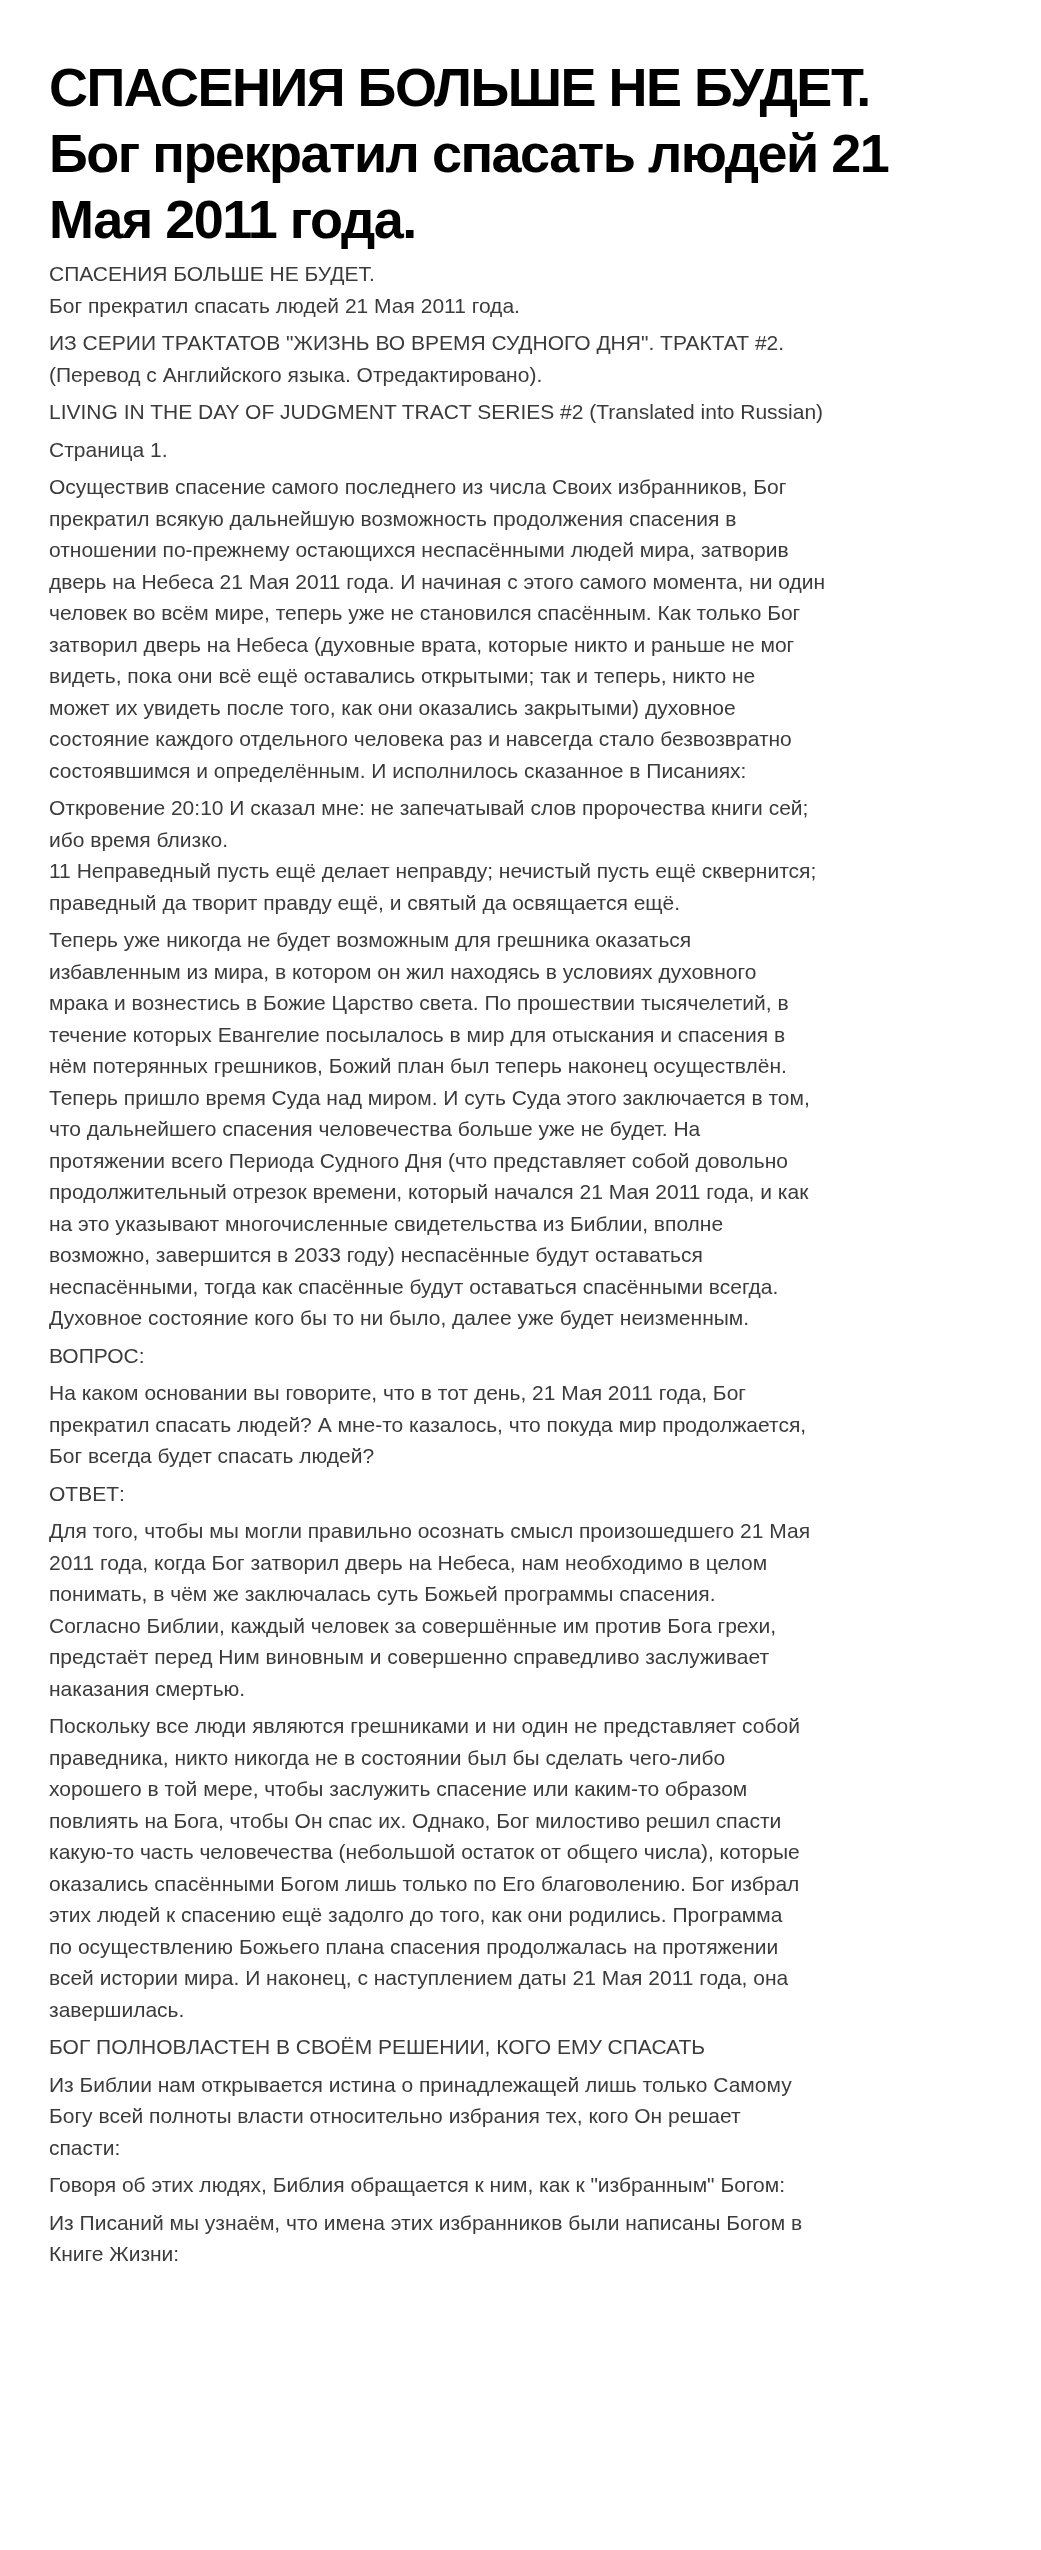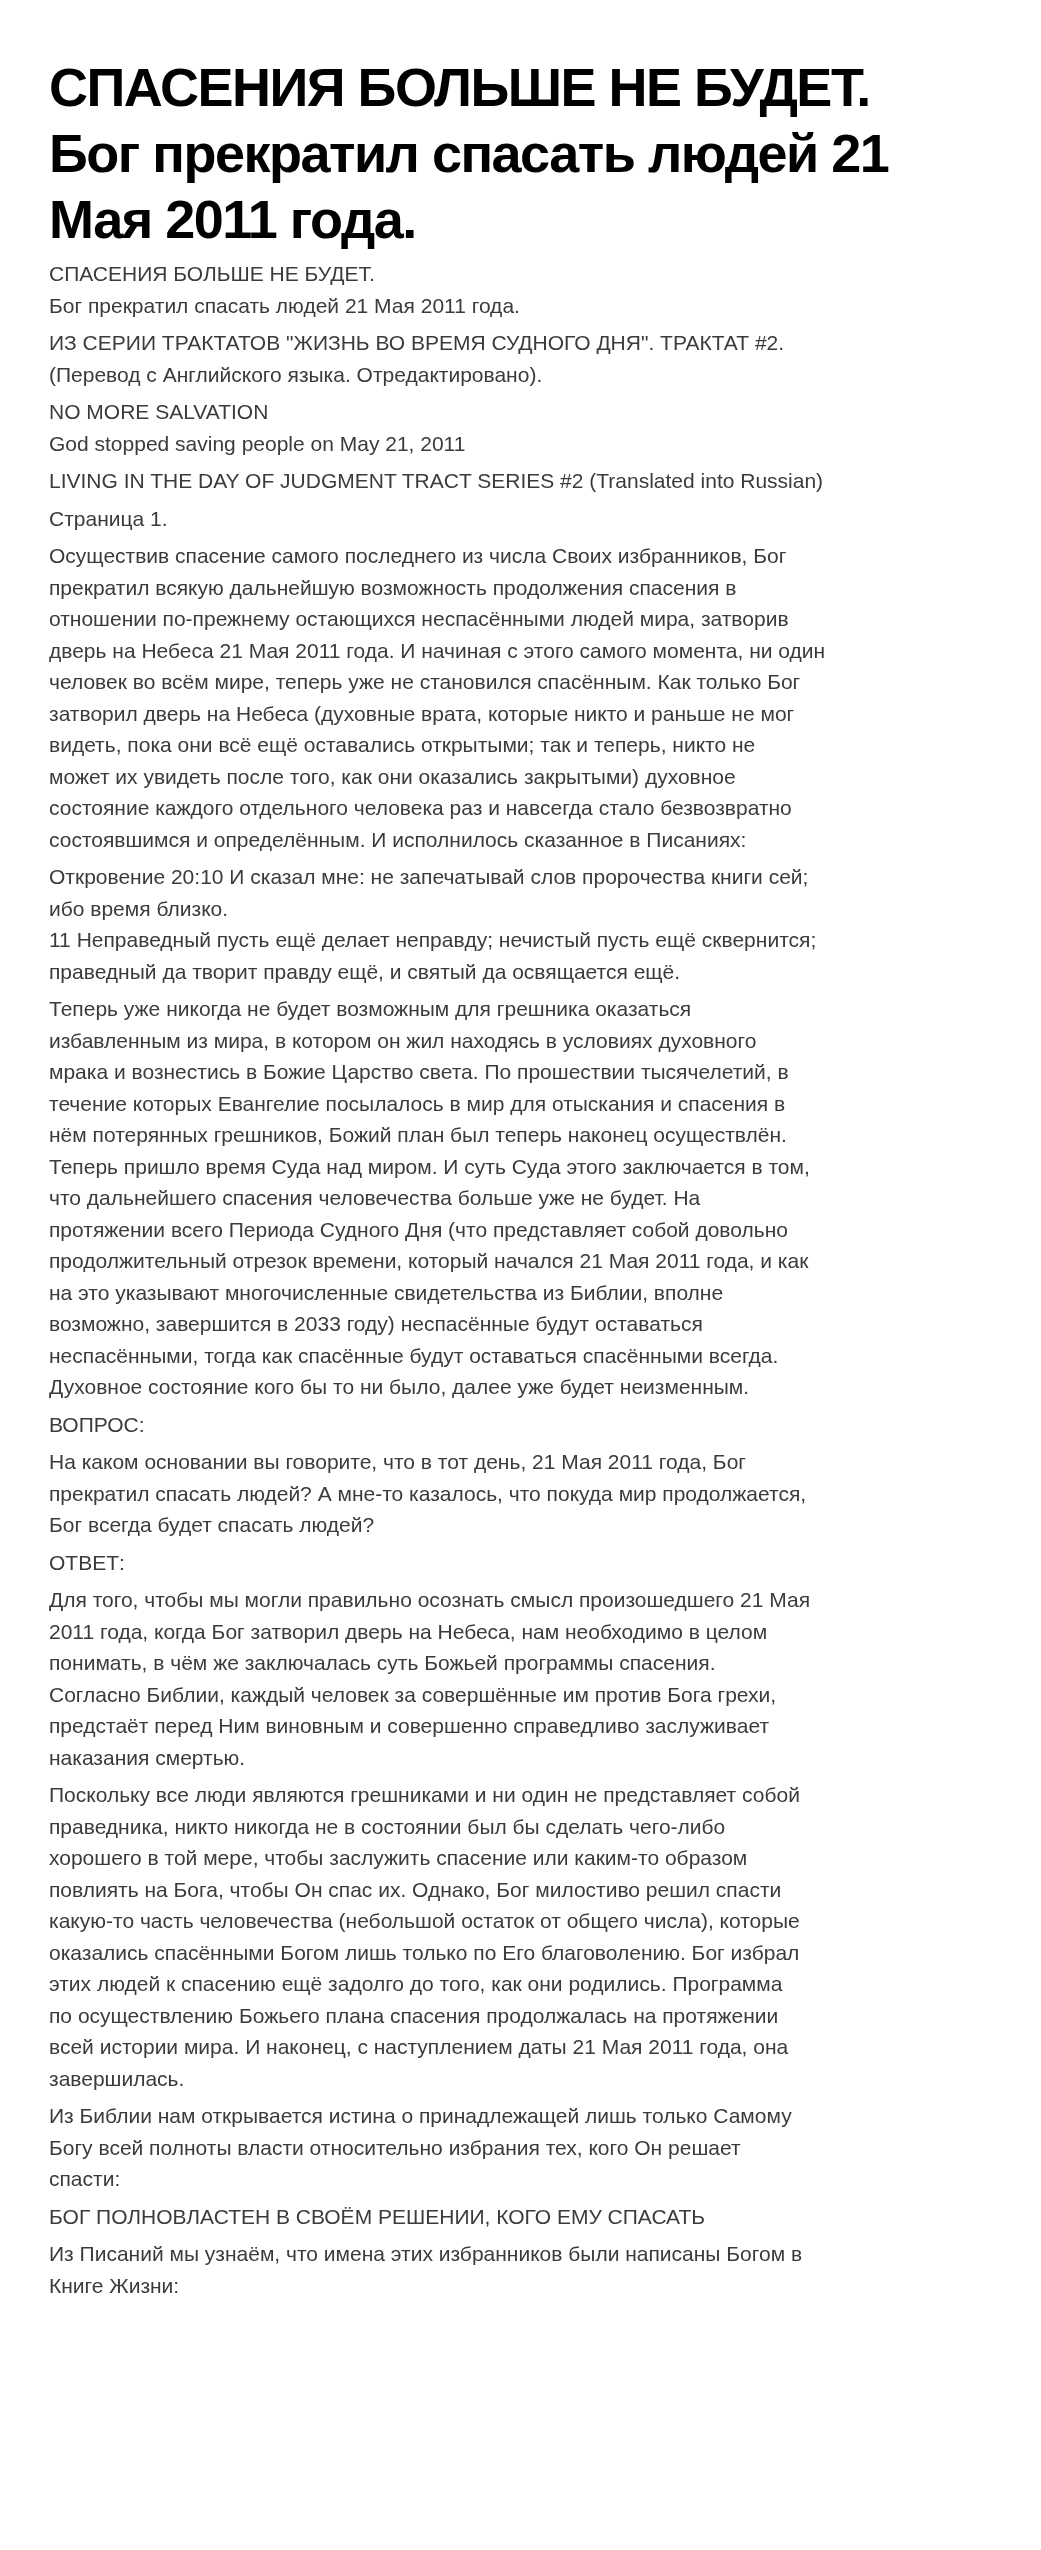--- a/index.html
+++ b/index.html
@@ -47,22 +47,20 @@
 <div class="page">
   <h1 class="headline">СПАСЕНИЯ БОЛЬШЕ НЕ БУДЕТ.
 Бог прекратил спасать людей 21
 Мая 2011 года.</h1>
 
   <div class="body-text">
     <p>СПАСЕНИЯ БОЛЬШЕ НЕ БУДЕТ.
 Бог прекратил спасать людей 21 Мая 2011 года.</p>
     <p>ИЗ СЕРИИ ТРАКТАТОВ "ЖИЗНЬ ВО ВРЕМЯ СУДНОГО ДНЯ". ТРАКТАТ #2.
 (Перевод с Английского языка. Отредактировано).</p>
-    <p>NO MORE SALVATION
-God stopped saving people on May 21, 2011</p>
     <p>LIVING IN THE DAY OF JUDGMENT TRACT SERIES #2 (Translated into Russian)</p>
     <p>Страница 1.</p>
     <p>Осуществив спасение самого последнего из числа Своих избранников, Бог
 прекратил всякую дальнейшую возможность продолжения спасения в
 отношении по-прежнему остающихся неспасёнными людей мира, затворив
 дверь на Небеса 21 Мая 2011 года. И начиная с этого самого момента, ни один
 человек во всём мире, теперь уже не становился спасённым. Как только Бог
 затворил дверь на Небеса (духовные врата, которые никто и раньше не мог
 видеть, пока они всё ещё оставались открытыми; так и теперь, никто не
 может их увидеть после того, как они оказались закрытыми) духовное
@@ -99,20 +97,21 @@
     <p>Поскольку все люди являются грешниками и ни один не представляет собой
 праведника, никто никогда не в состоянии был бы сделать чего-либо
 хорошего в той мере, чтобы заслужить спасение или каким-то образом
 повлиять на Бога, чтобы Он спас их. Однако, Бог милостиво решил спасти
 какую-то часть человечества (небольшой остаток от общего числа), которые
 оказались спасёнными Богом лишь только по Его благоволению. Бог избрал
 этих людей к спасению ещё задолго до того, как они родились. Программа
 по осуществлению Божьего плана спасения продолжалась на протяжении
 всей истории мира. И наконец, с наступлением даты 21 Мая 2011 года, она
 завершилась.</p>
+    <p>БОГ ПОЛНОВЛАСТЕН В СВОЁМ РЕШЕНИИ, КОГО ЕМУ СПАСАТЬ</p>
     <p>Из Библии нам открывается истина о принадлежащей лишь только Самому
 Богу всей полноты власти относительно избрания тех, кого Он решает
 спасти:</p>
-    <p>БОГ ПОЛНОВЛАСТЕН В СВОЁМ РЕШЕНИИ, КОГО ЕМУ СПАСАТЬ</p>
+    <p>Говоря об этих людях, Библия обращается к ним, как к "избранным" Богом:</p>
     <p>Из Писаний мы узнаём, что имена этих избранников были написаны Богом в
 Книге Жизни:</p>
   </div>
 </div>
 
 </body></html>

